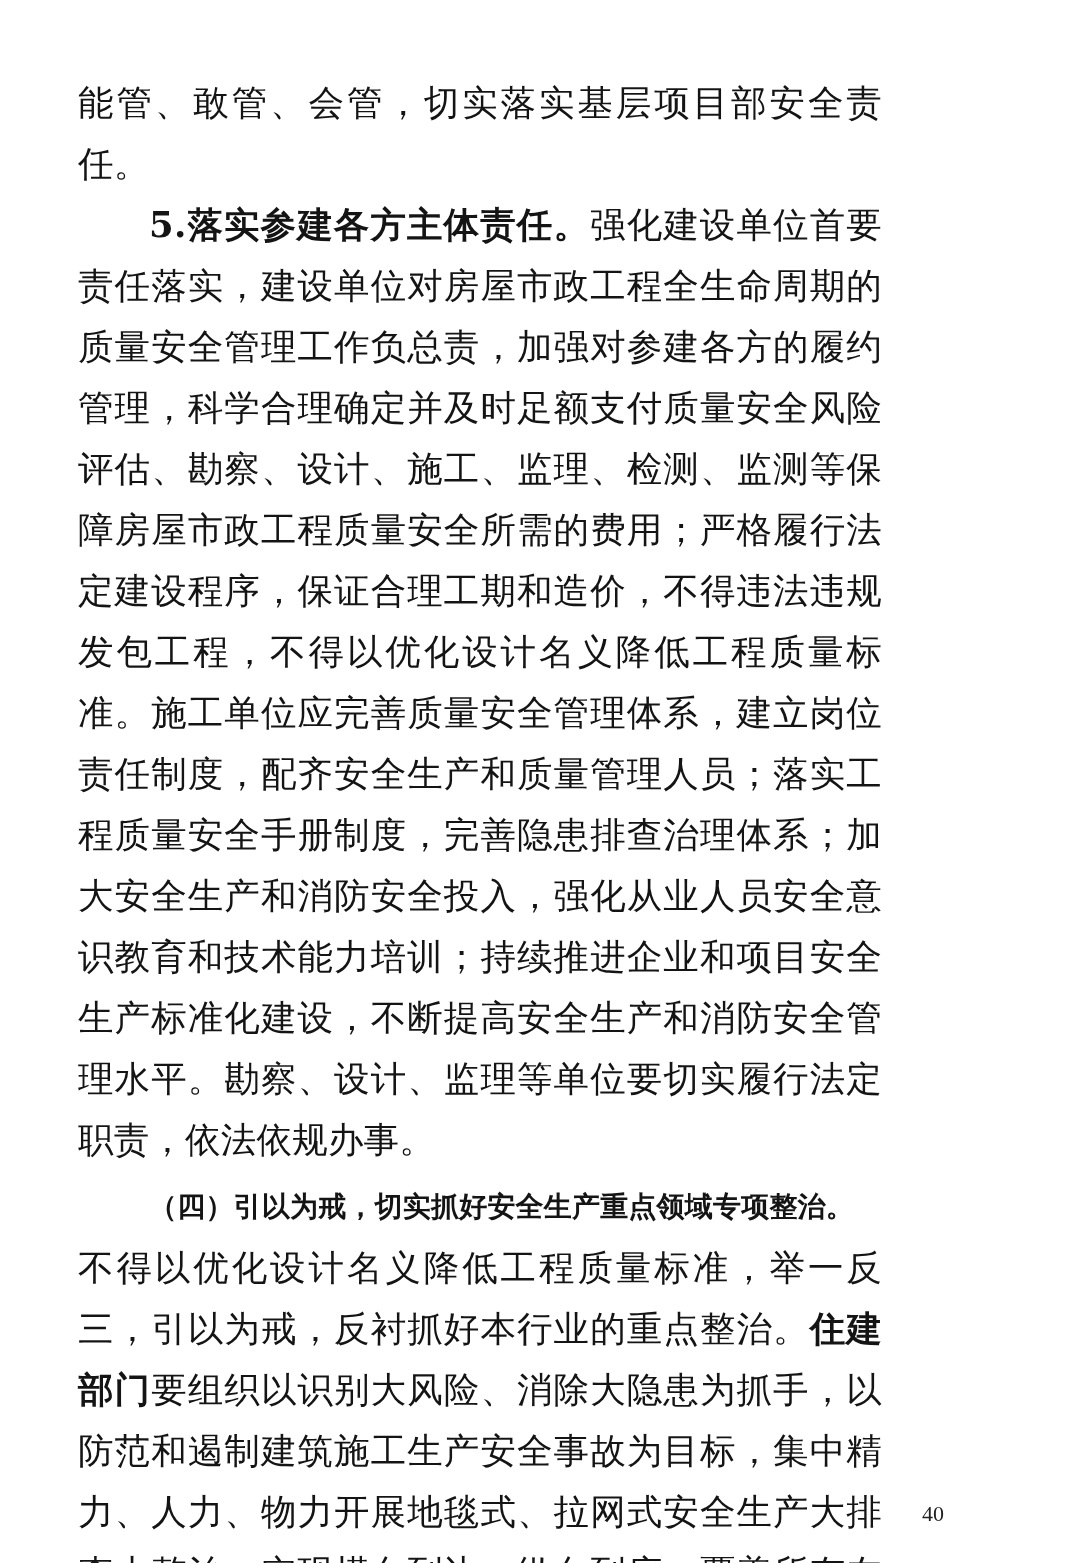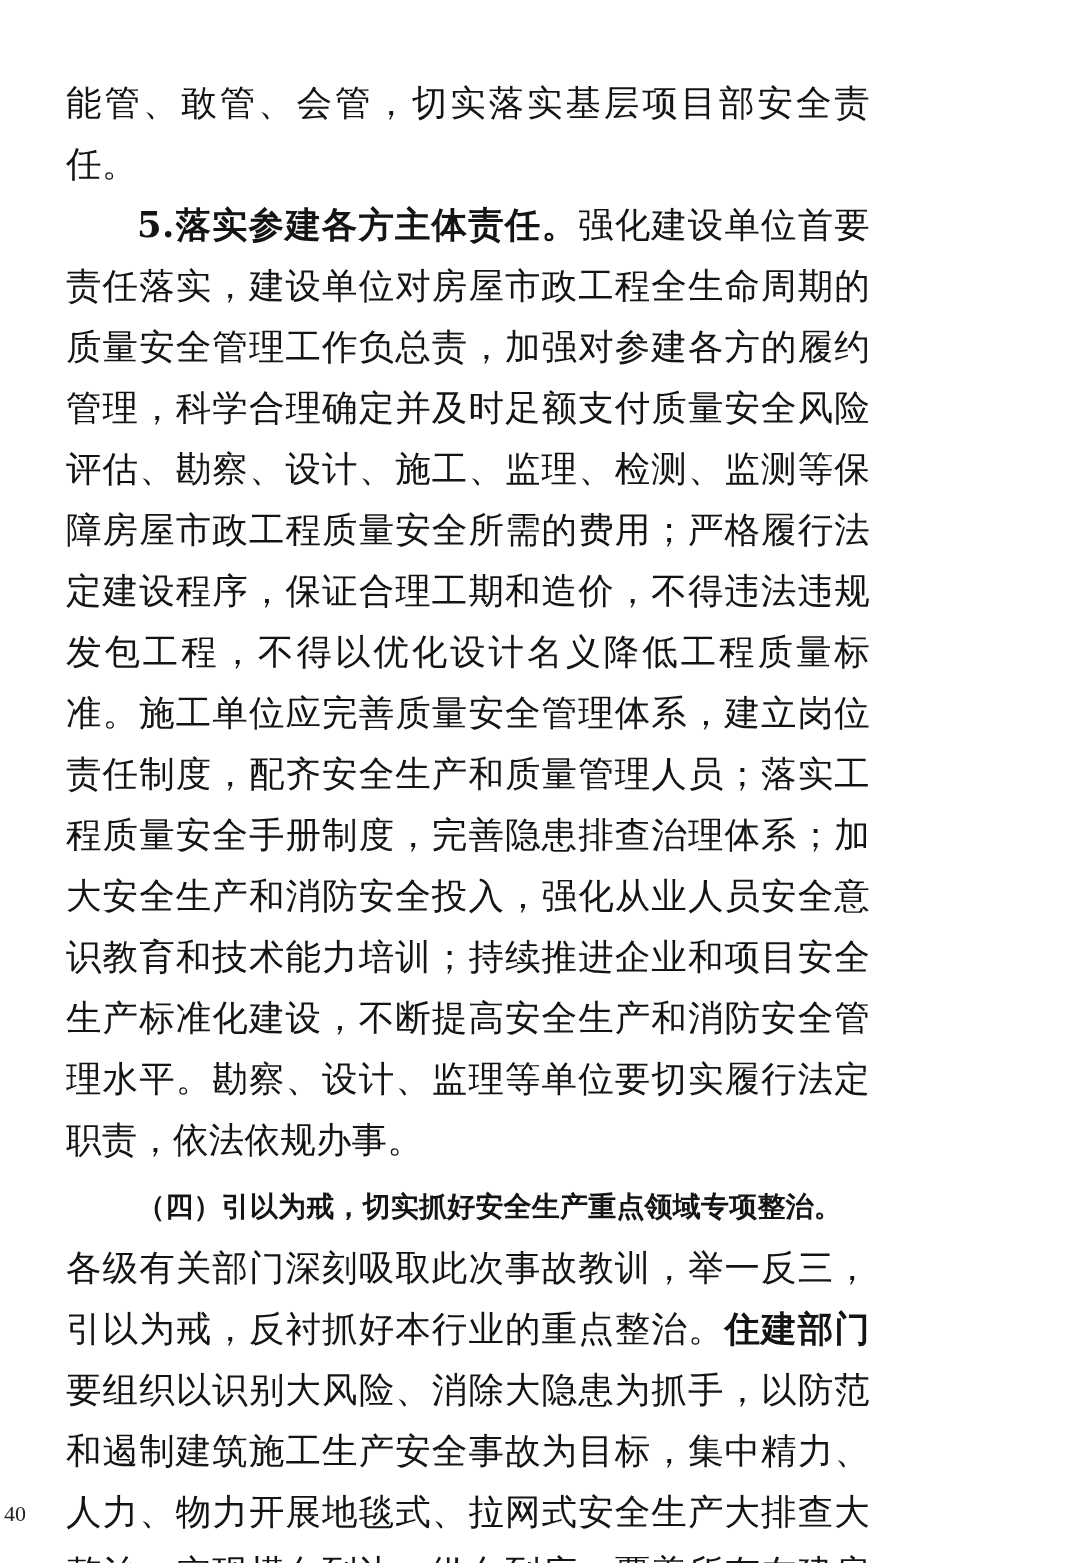--- a/index.html
+++ b/index.html
@@ -10,21 +10,21 @@
   body {
     width: 1067px;
     height: 1563px;
     position: relative;
     font-family: "DejaVu Serif", "Liberation Serif", serif;
     color: #111111;
     overflow: hidden;
   }
   .page {
     position: absolute;
-    left: 4px;
+    left: 16px;
     top: 0;
     width: 928px;
     height: 1563px;
     box-sizing: border-box;
     padding: 72px 62px 4px 62px;
   }
   .doc-body {
     font-size: 35.5px;
     line-height: 61px;
     text-align: justify;
@@ -47,39 +47,39 @@
     font-size: 28px;
   }
   .section-head {
     margin-top: 4px;
   }
   .page-number {
     position: absolute;
     left: 0;
     right: 0;
     bottom: 36px;
-    text-align: left;
+    text-align: right;
     font-size: 22px;
     font-family: "Liberation Serif", "DejaVu Serif", serif;
     color: #222222;
   }
   .spacer-sm { height: 6px; }
 </style>
 </head>
 <body>
 
 <div class="page">
   <div class="doc-body">
 
     <p class="para"><span>能管、敢管、会管，切实落实基层项目部安全责任。</span></p>
 
     <p class="para indent"><span class="bold">5.</span><span class="bold">落实参建各方主体责任。</span><span>强化建设单位首要责任落实，建设单位对房屋市政工程全生命周期的质量安全管理工作负总责，加强对参建各方的履约管理，科学合理确定并及时足额支付质量安全风险评估、勘察、设计、施工、监理、检测、监测等保障房屋市政工程质量安全所需的费用；严格履行法定建设程序，保证合理工期和造价，不得违法违规发包工程，不得以优化设计名义降低工程质量标准。施工单位应完善质量安全管理体系，建立岗位责任制度，配齐安全生产和质量管理人员；落实工程质量安全手册制度，完善隐患排查治理体系；加大安全生产和消防安全投入，强化从业人员安全意识教育和技术能力培训；持续推进企业和项目安全生产标准化建设，不断提高安全生产和消防安全管理水平。勘察、设计、监理等单位要切实履行法定职责，依法依规办事。</span></p>
 
     <div class="spacer-sm"></div>
 
     <p class="para indent heading-line section-head"><span>（四）引以为戒，切实抓好安全生产重点领域专项整治。</span></p>
 
-    <p class="para"><span>各级有关部门深刻吸取此次事故教训，举一反三，引以为戒，反衬抓好本行业的重点整治。</span><span class="bold">住建部门</span><span>要组织以识别大风险、消除大隐患为抓手，以防范和遏制建筑施工生产安全事故为目标，集中精力、人力、物力开展地毯式、拉网式安全生产大排查大整治，实现横向到边、纵向到底，覆盖所有在建房屋市政工程工地，对安全事故隐患“零容忍”，对存在事故隐患不整改的行为“零容忍”，压实属地责任和部门监管责任以及企业的主体责任，加强</span></p>
+    <p class="para"><span>不得以优化设计名义降低工程质量标准，举一反三，引以为戒，反衬抓好本行业的重点整治。</span><span class="bold">住建部门</span><span>要组织以识别大风险、消除大隐患为抓手，以防范和遏制建筑施工生产安全事故为目标，集中精力、人力、物力开展地毯式、拉网式安全生产大排查大整治，实现横向到边、纵向到底，覆盖所有在建房屋市政工程工地，对安全事故隐患“零容忍”，对存在事故隐患不整改的行为“零容忍”，压实属地责任和部门监管责任以及企业的主体责任，加强</span></p>
 
   </div>
 
   <div class="page-number">40</div>
 </div>
 
 </body></html>

